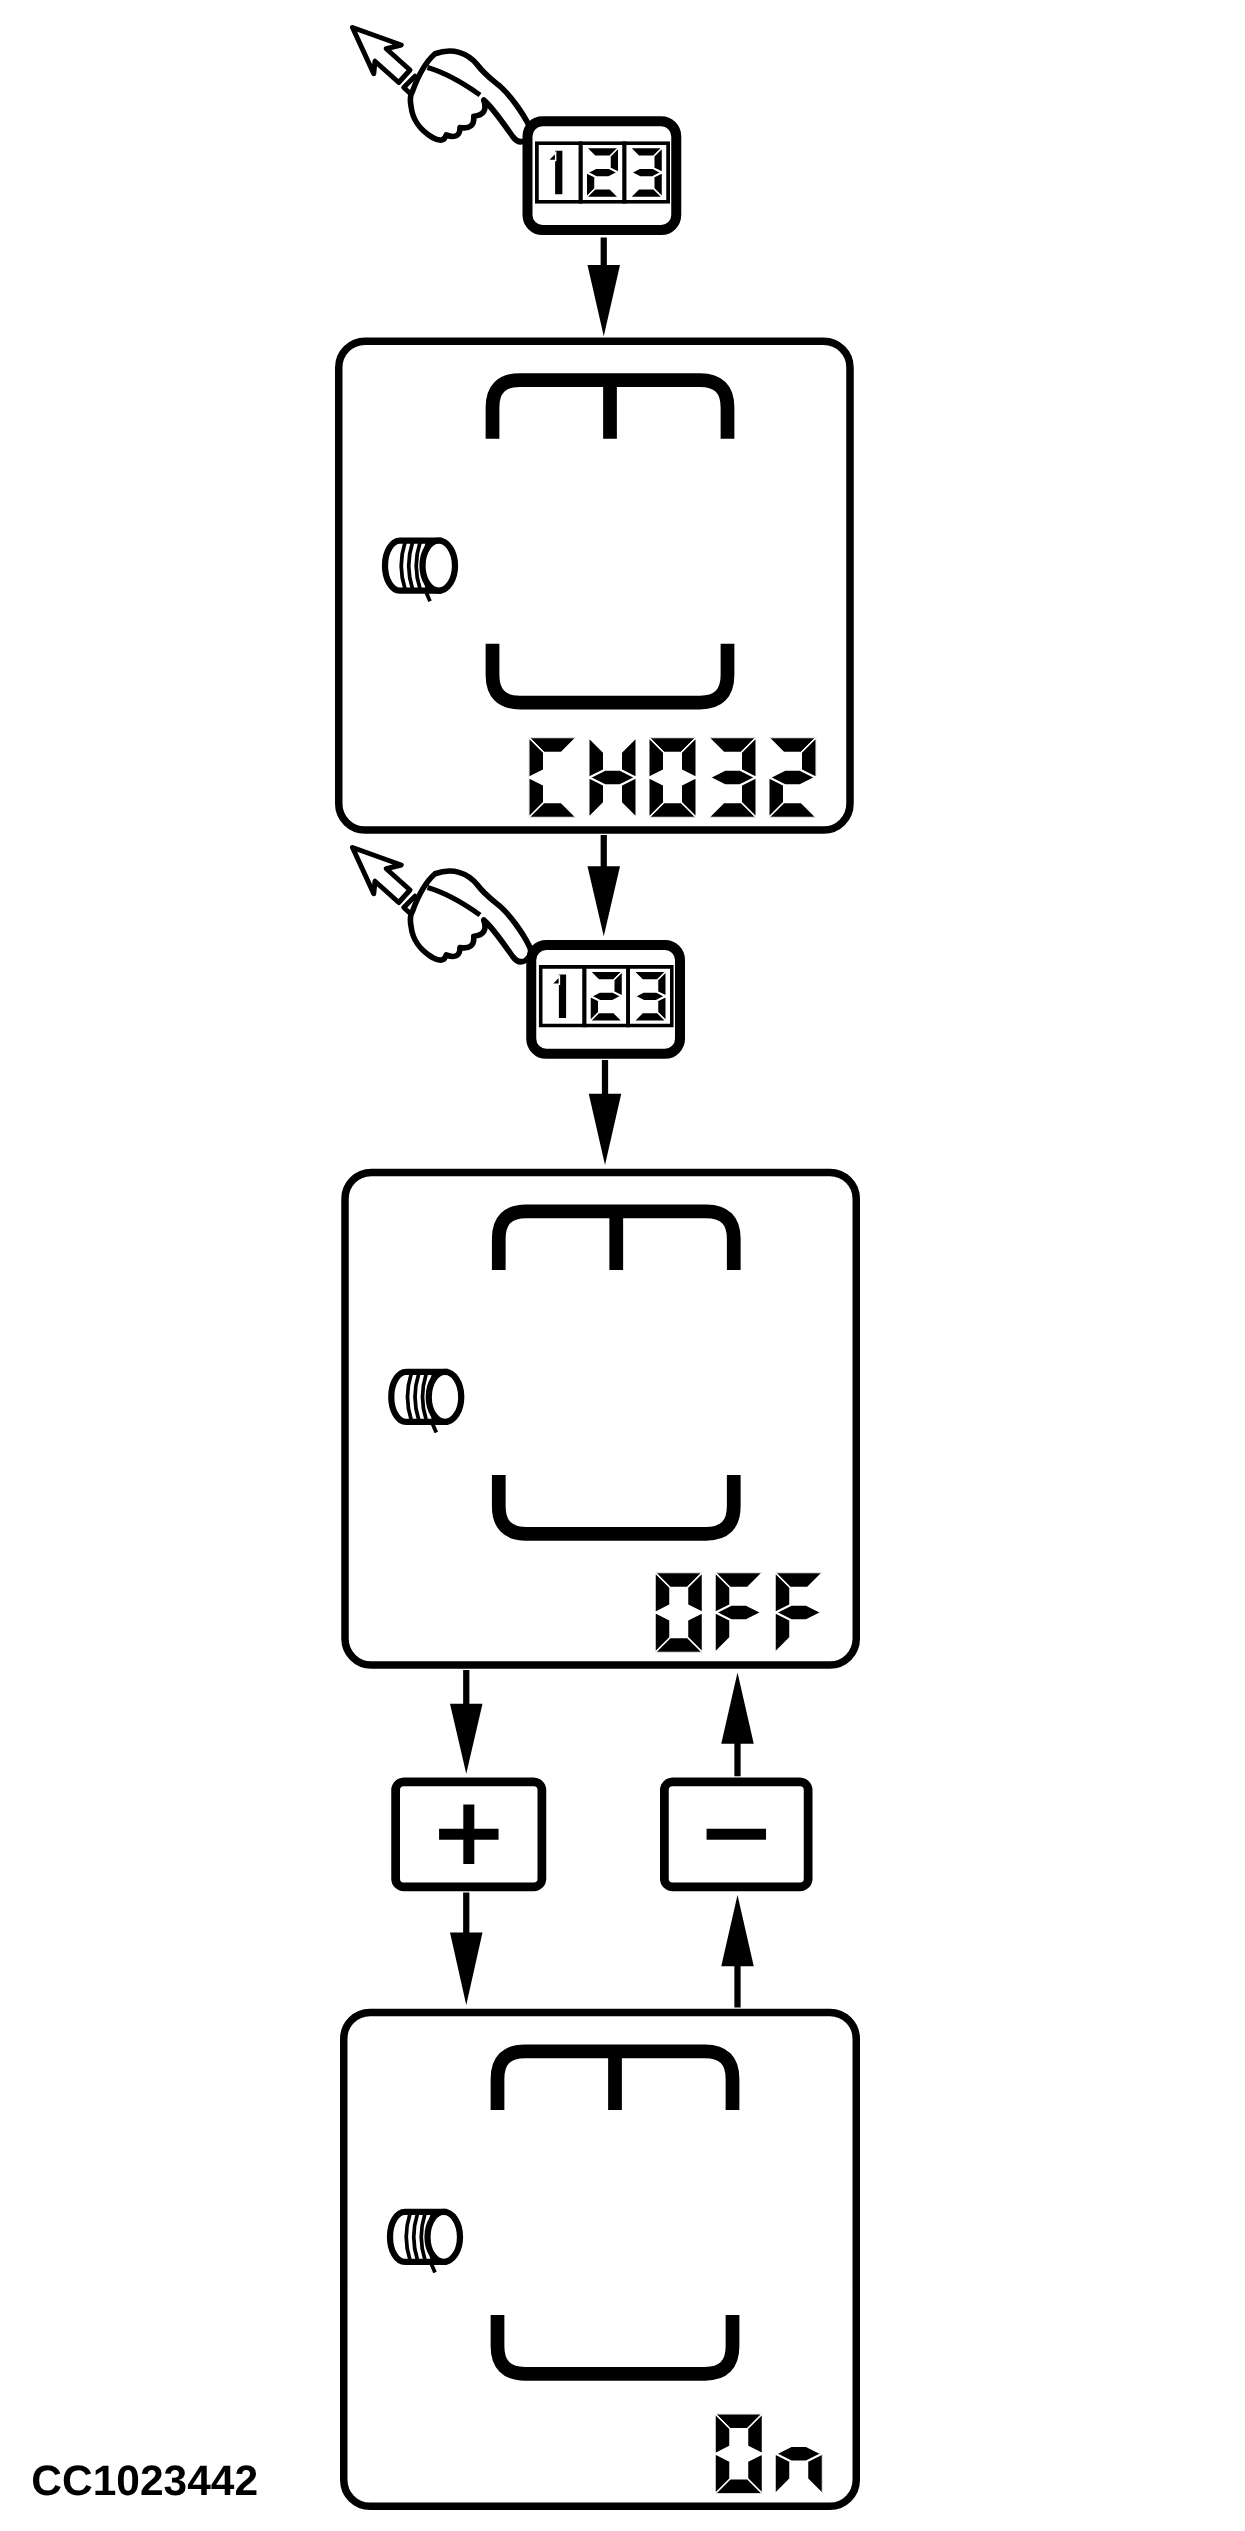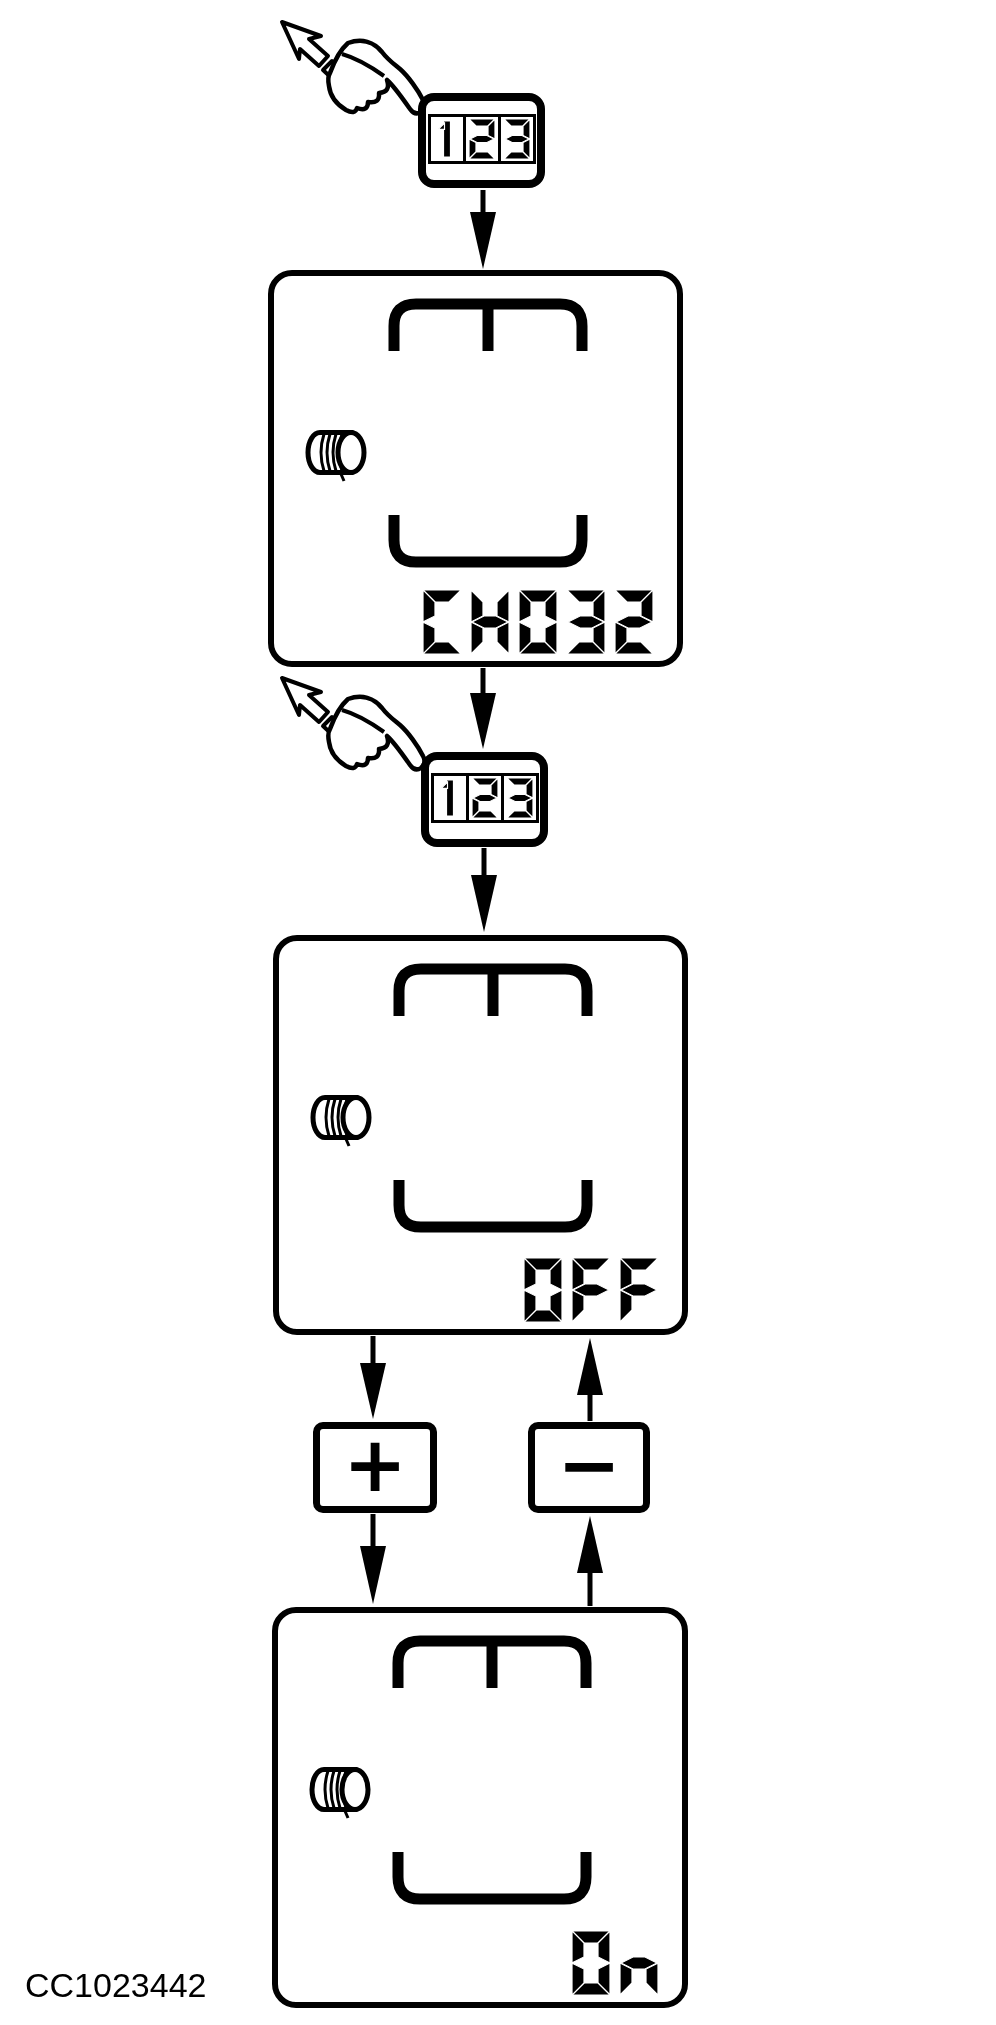--- a/index.html
+++ b/index.html
@@ -20,21 +20,21 @@
   .d3{left:272px;top:1607px;width:416px;height:401px;}
   .bale{position:absolute;left:114px;top:22px;width:200px;height:270px;}
   .roll{position:absolute;left:26px;top:152px;width:70px;height:54px;}
   .segtext{position:absolute;right:24px;bottom:7px;line-height:0;}
   .pm{position:absolute;border:7px solid #000;border-radius:10px;background:#fff;color:#000;
       display:flex;align-items:center;justify-content:center;
       font-family:"DejaVu Sans",sans-serif;font-weight:bold;font-size:76px;padding:0;}
   .pm span{line-height:1;display:block;transform:translateY(-3px);}
   .plus{left:313px;top:1422px;width:124px;height:91px;}
   .minus{left:528px;top:1422px;width:122px;height:91px;}
-  .caption{position:absolute;left:25px;top:1966px;font-weight:normal;font-size:34px;
+  .caption{position:absolute;left:25px;top:1966px;font-weight:bold;font-size:34px;
            font-family:"Liberation Sans",sans-serif;}
   .arrowline{stroke:#000;stroke-width:5;}
   .arrowhead{fill:#000;}
 </style>
 </head>
 <body>
 
 <div class="page">
 
   <svg class="overlay" viewBox="0 0 996 2025">

